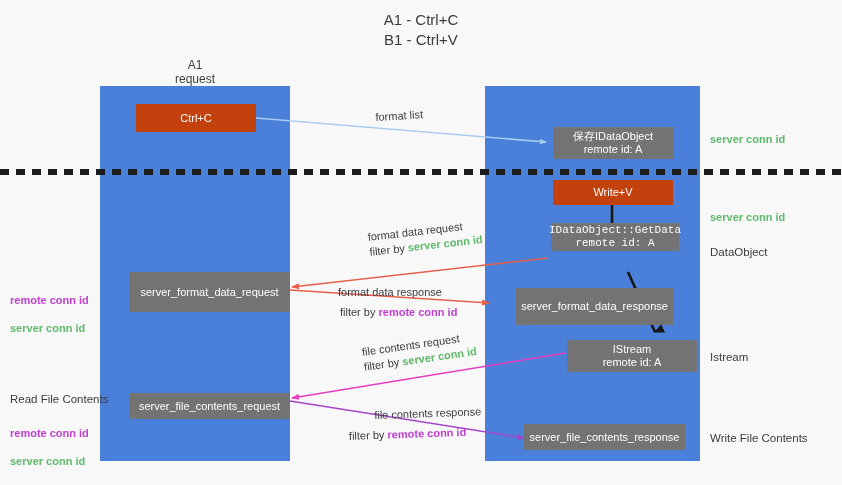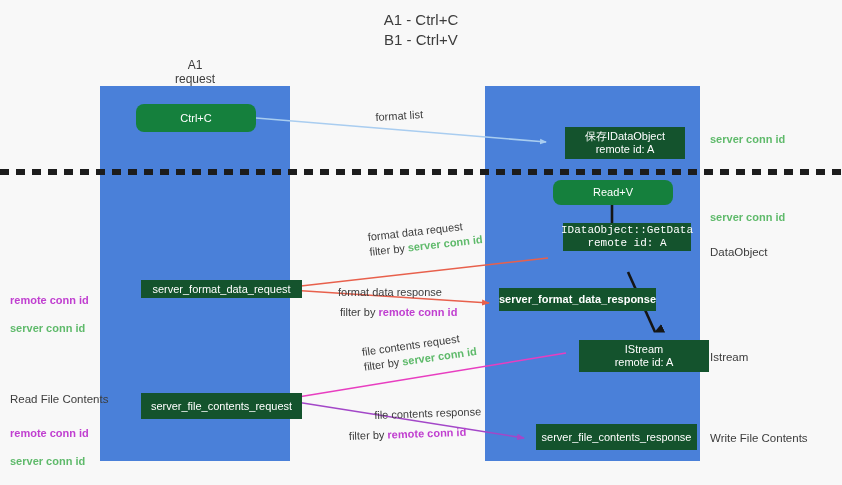--- a/index.html
+++ b/index.html
@@ -58,22 +58,22 @@
     flex-direction: column;
     align-items: center;
     justify-content: center;
     text-align: center;
     color: #ffffff;
     font-size: 11px;
     line-height: 13px;
     white-space: pre-line;
     z-index: 4;
   }
-  .node.orange { background: #14532d; margin-left: 12px; }
-  .node.green  { background: #15803d; border-radius: 8px; }
+  .node.orange { background: #737373; }
+  .node.green  { background: #c2410c; }
   .divider {
     position: absolute;
     left: 0;
     width: 842px;
     height: 6px;
     z-index: 6;
     background-image: repeating-linear-gradient(to right,
       #1c1c1c 0px, #1c1c1c 9px, rgba(0,0,0,0) 9px, rgba(0,0,0,0) 16px);
   }
   .edge-label {
@@ -165,28 +165,28 @@
     <line x1="566" y1="353" x2="292" y2="398" stroke="#e83ec0" stroke-width="1.6" marker-end="url(#ah-magenta)"></line>
 
     <line x1="290" y1="401" x2="524" y2="438" stroke="#a347c8" stroke-width="1.6" marker-end="url(#ah-purple)"></line>
   </svg>
 
   <div class="node green" style="left:136px; top:104px; width:120px; height:28px;">Ctrl+C</div>
 
   <div class="node orange" style="left:553px; top:127px; width:120px; height:32px;">保存IDataObject
 remote id: A</div>
 
-  <div class="node green" style="left:553px; top:180px; width:120px; height:25px;">Read+V</div>
+  <div class="node green" style="left:553px; top:180px; width:120px; height:25px;">Write+V</div>
 
   <div class="node orange" style="left:551px; top:223px; width:128px; height:28px;font-family:Liberation Mono, monospace;">IDataObject::GetData
 remote id: A</div>
 
-  <div class="node orange" style="left:129px; top:280px; width:161px; height:18px;">server_format_data_request</div>
-
-  <div class="node orange" style="left:487px; top:288px; width:157px; height:23px;font-weight:bold;">server_format_data_response</div>
+  <div class="node orange" style="left:129px; top:272px; width:161px; height:40px;">server_format_data_request</div>
+
+  <div class="node orange" style="left:516px; top:288px; width:157px; height:37px;">server_format_data_response</div>
 
   <div class="node orange" style="left:567px; top:340px; width:130px; height:32px;">IStream
 remote id: A</div>
 
   <div class="node orange" style="left:524px; top:424px; width:161px; height:26px;">server_file_contents_response</div>
 
   <div class="node orange" style="left:129px; top:393px; width:161px; height:26px;">server_file_contents_request</div>
 
   <div class="divider" style="top:169px;"></div>
 

